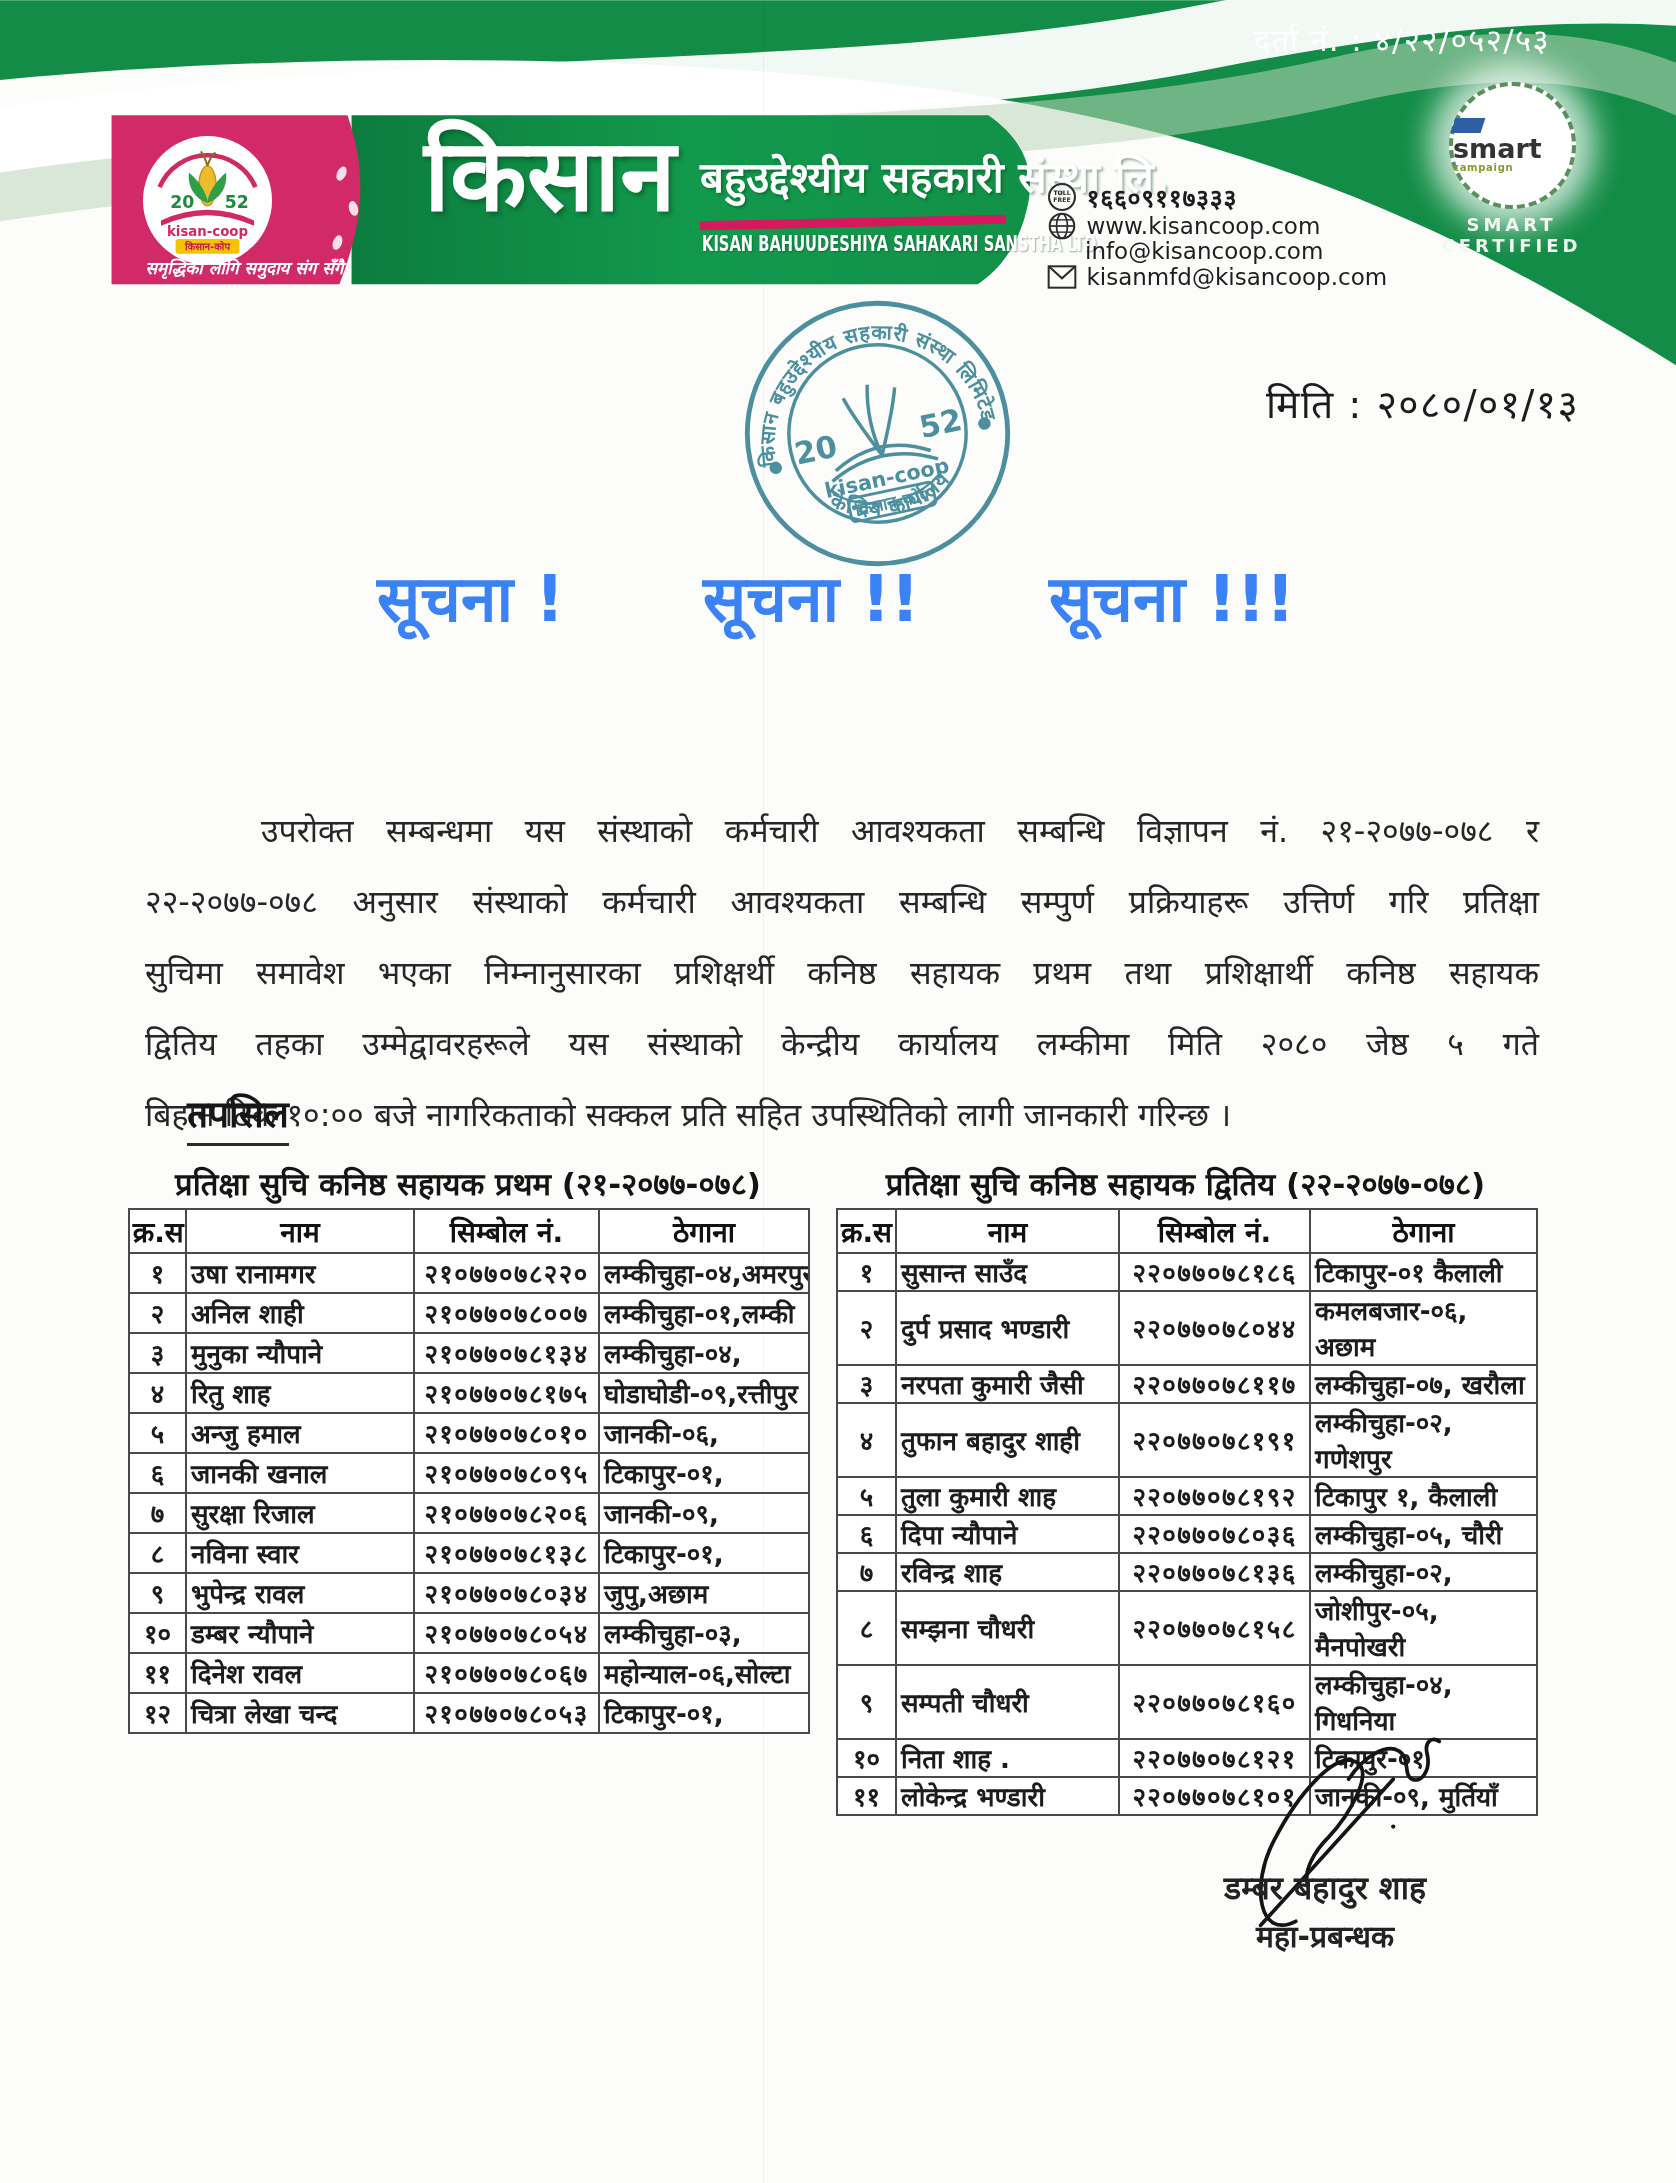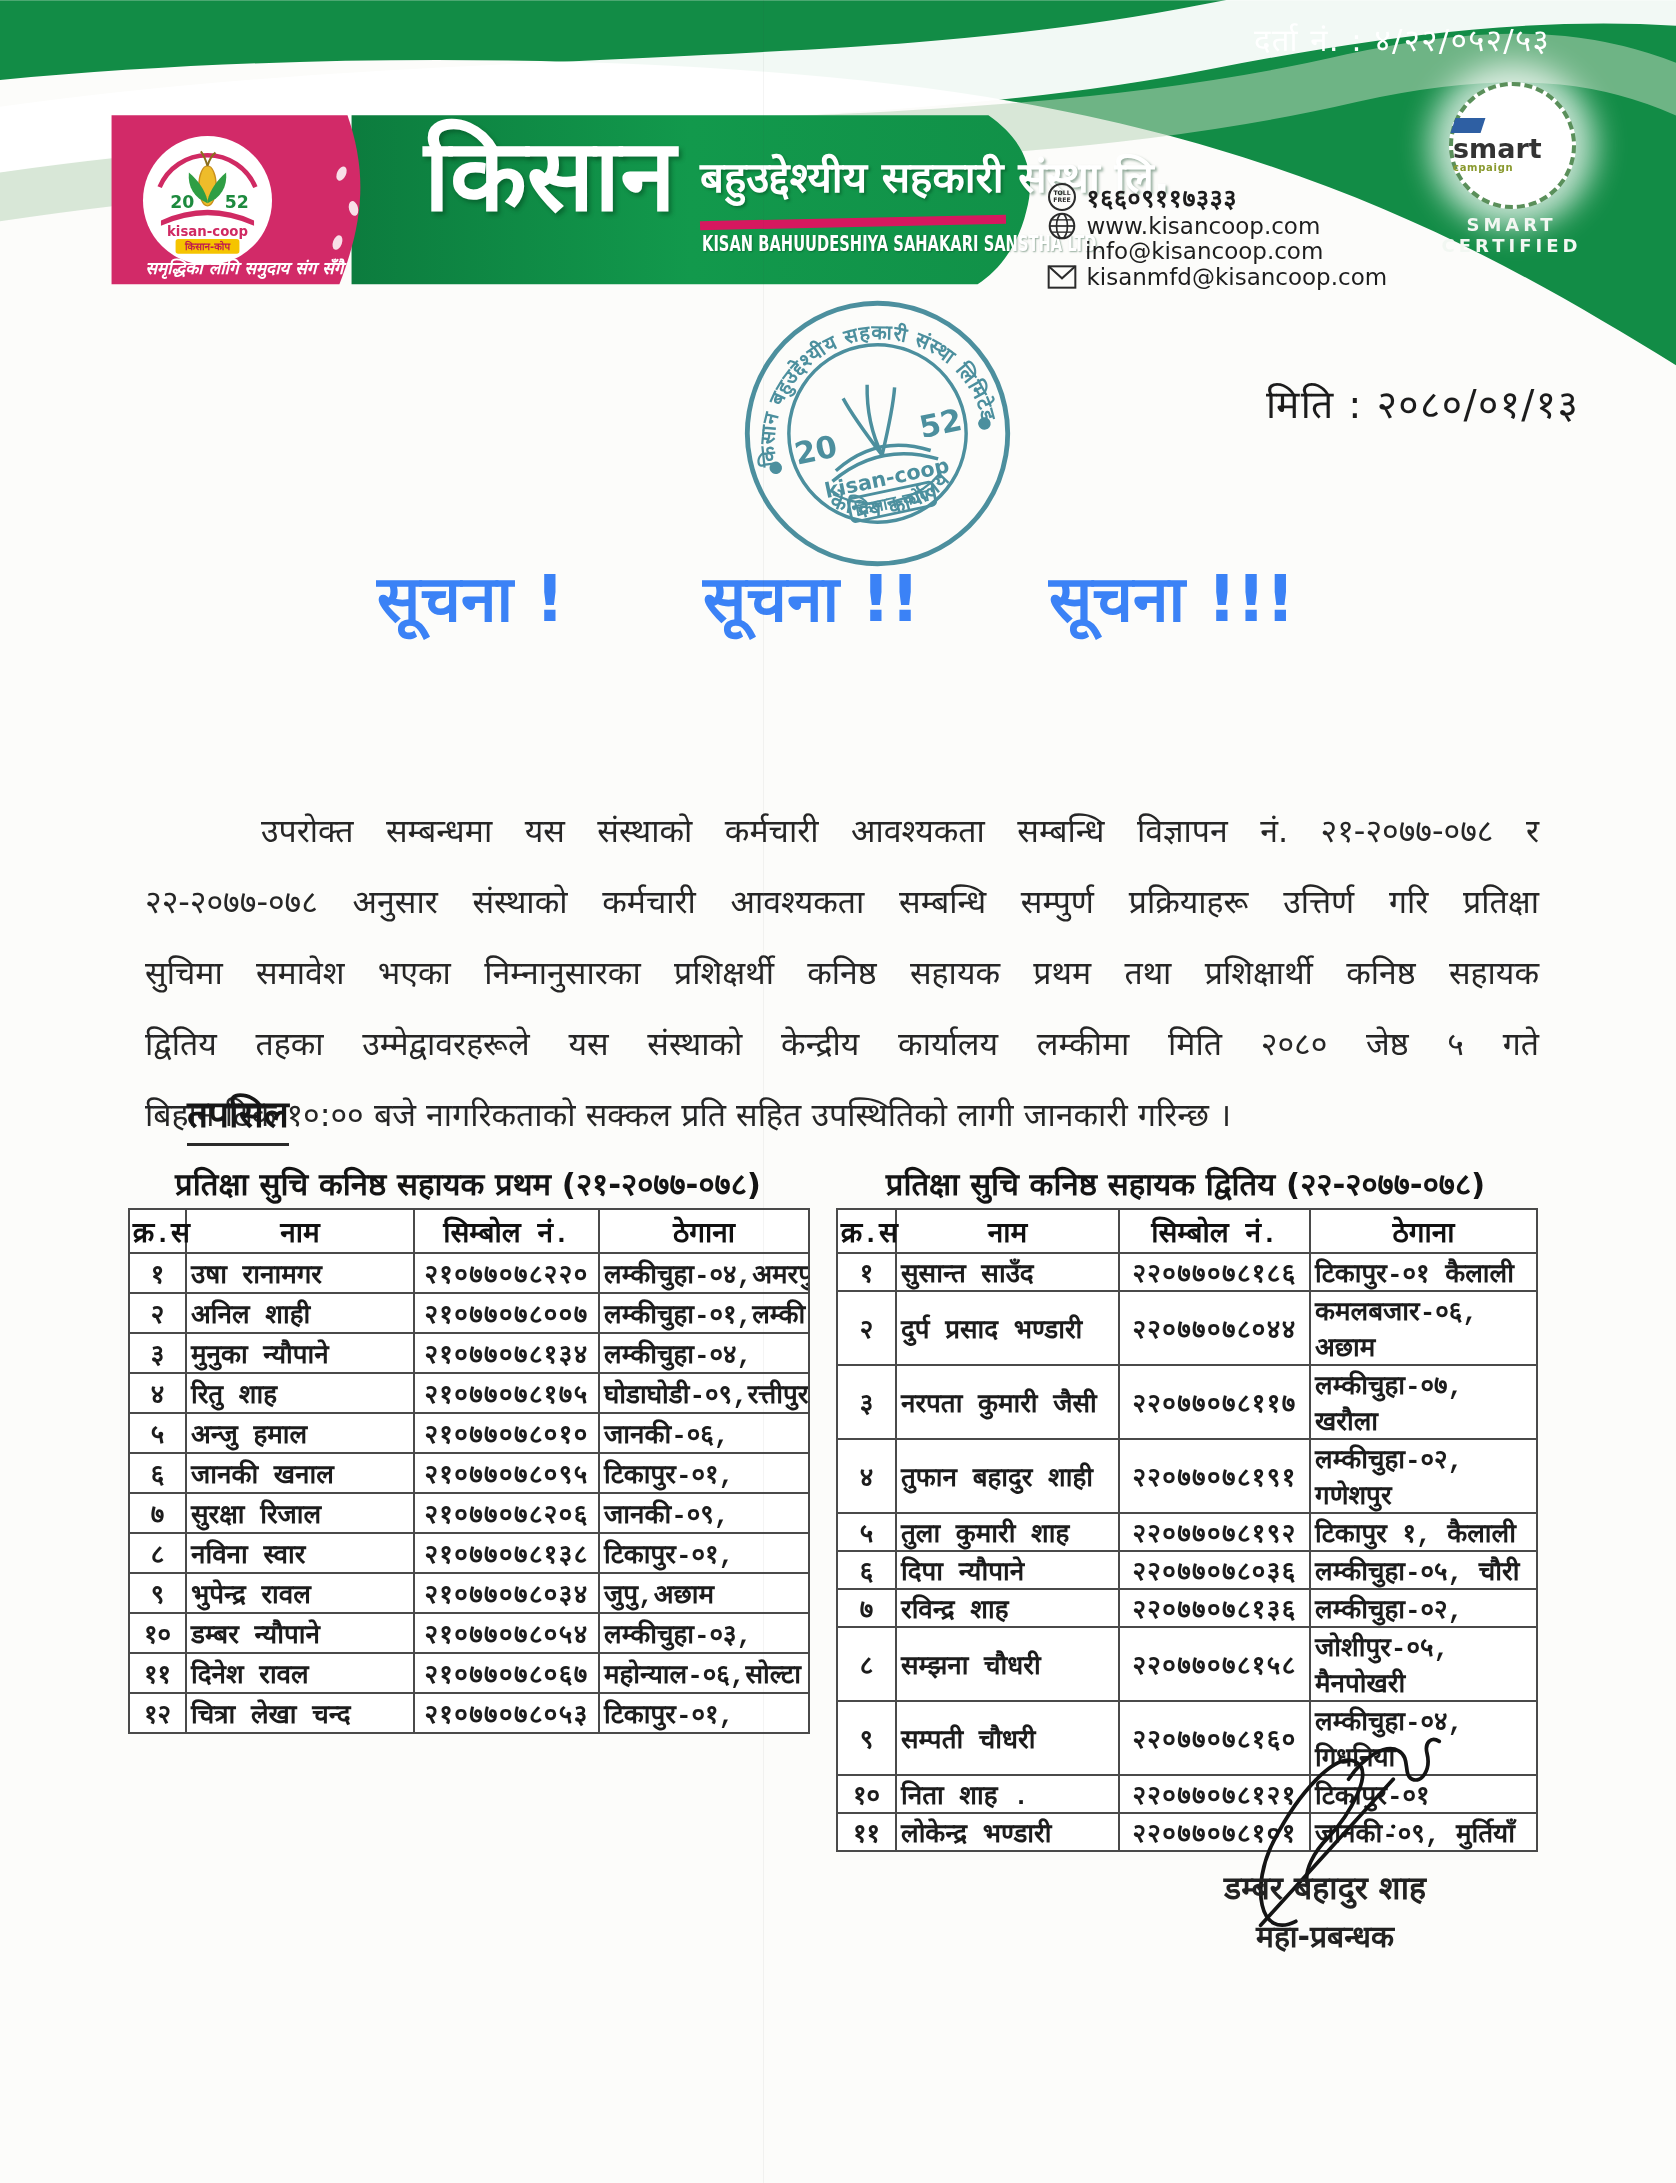--- a/index.html
+++ b/index.html
@@ -42,21 +42,21 @@
   .notice-word{top:553px;font-size:64px;font-weight:800;color:#3b82f6;z-index:2;white-space:nowrap;}
   
   .body-par{left:145px;top:796px;width:1394px;z-index:2;}
   .body-line{font-size:32px;font-weight:500;color:#262626;line-height:71px;height:71px;white-space:nowrap;}
   .body-line.just{text-align:justify;text-align-last:justify;white-space:normal;}
   .body-line.indent{text-indent:116px;}
   .section-label{left:187px;top:1087px;font-size:37px;font-weight:800;color:#161616;z-index:2;
     border-bottom:3.4px solid #2a2a2a;padding-bottom:5.4px;}
   
   .tbl-title{top:1162px;font-size:31px;font-weight:800;color:#141414;text-align:center;z-index:2;white-space:nowrap;}
-  table.waitlist{border-collapse:collapse;z-index:2;table-layout:fixed;background:#fff;font-family:Liberation Mono, monospace;}
+  table.waitlist{border-collapse:collapse;z-index:2;table-layout:fixed;background:#fff;}
   table.waitlist,table.waitlist td,table.waitlist th{border:2px solid #4a4a4a;}
   table.waitlist th{font-size:28px;font-weight:800;color:#111;height:42px;padding:0 2.7px;}
   table.waitlist td{font-size:26px;font-weight:600;color:#1c1c1c;padding:0 4px;overflow:hidden;}
   .t1 td{height:38px;} .t2 td{height:35px;}
   td.c-sn{text-align:center;} td.c-sym{text-align:center;letter-spacing:1.4px;}
   td.c-name{padding-left:9.5px;} td.c-addr{padding-left:6.8px;font-size:25px;}
   
   #signature-art{left:1216px;top:1717px;z-index:2;}
   .sig-name{left:1190px;top:1865px;width:270px;text-align:center;font-size:32px;font-weight:700;color:#222;z-index:2;white-space:nowrap;}
   .sig-title{left:1190px;top:1915px;width:270px;text-align:center;font-size:30px;font-weight:700;color:#222;z-index:2;}

